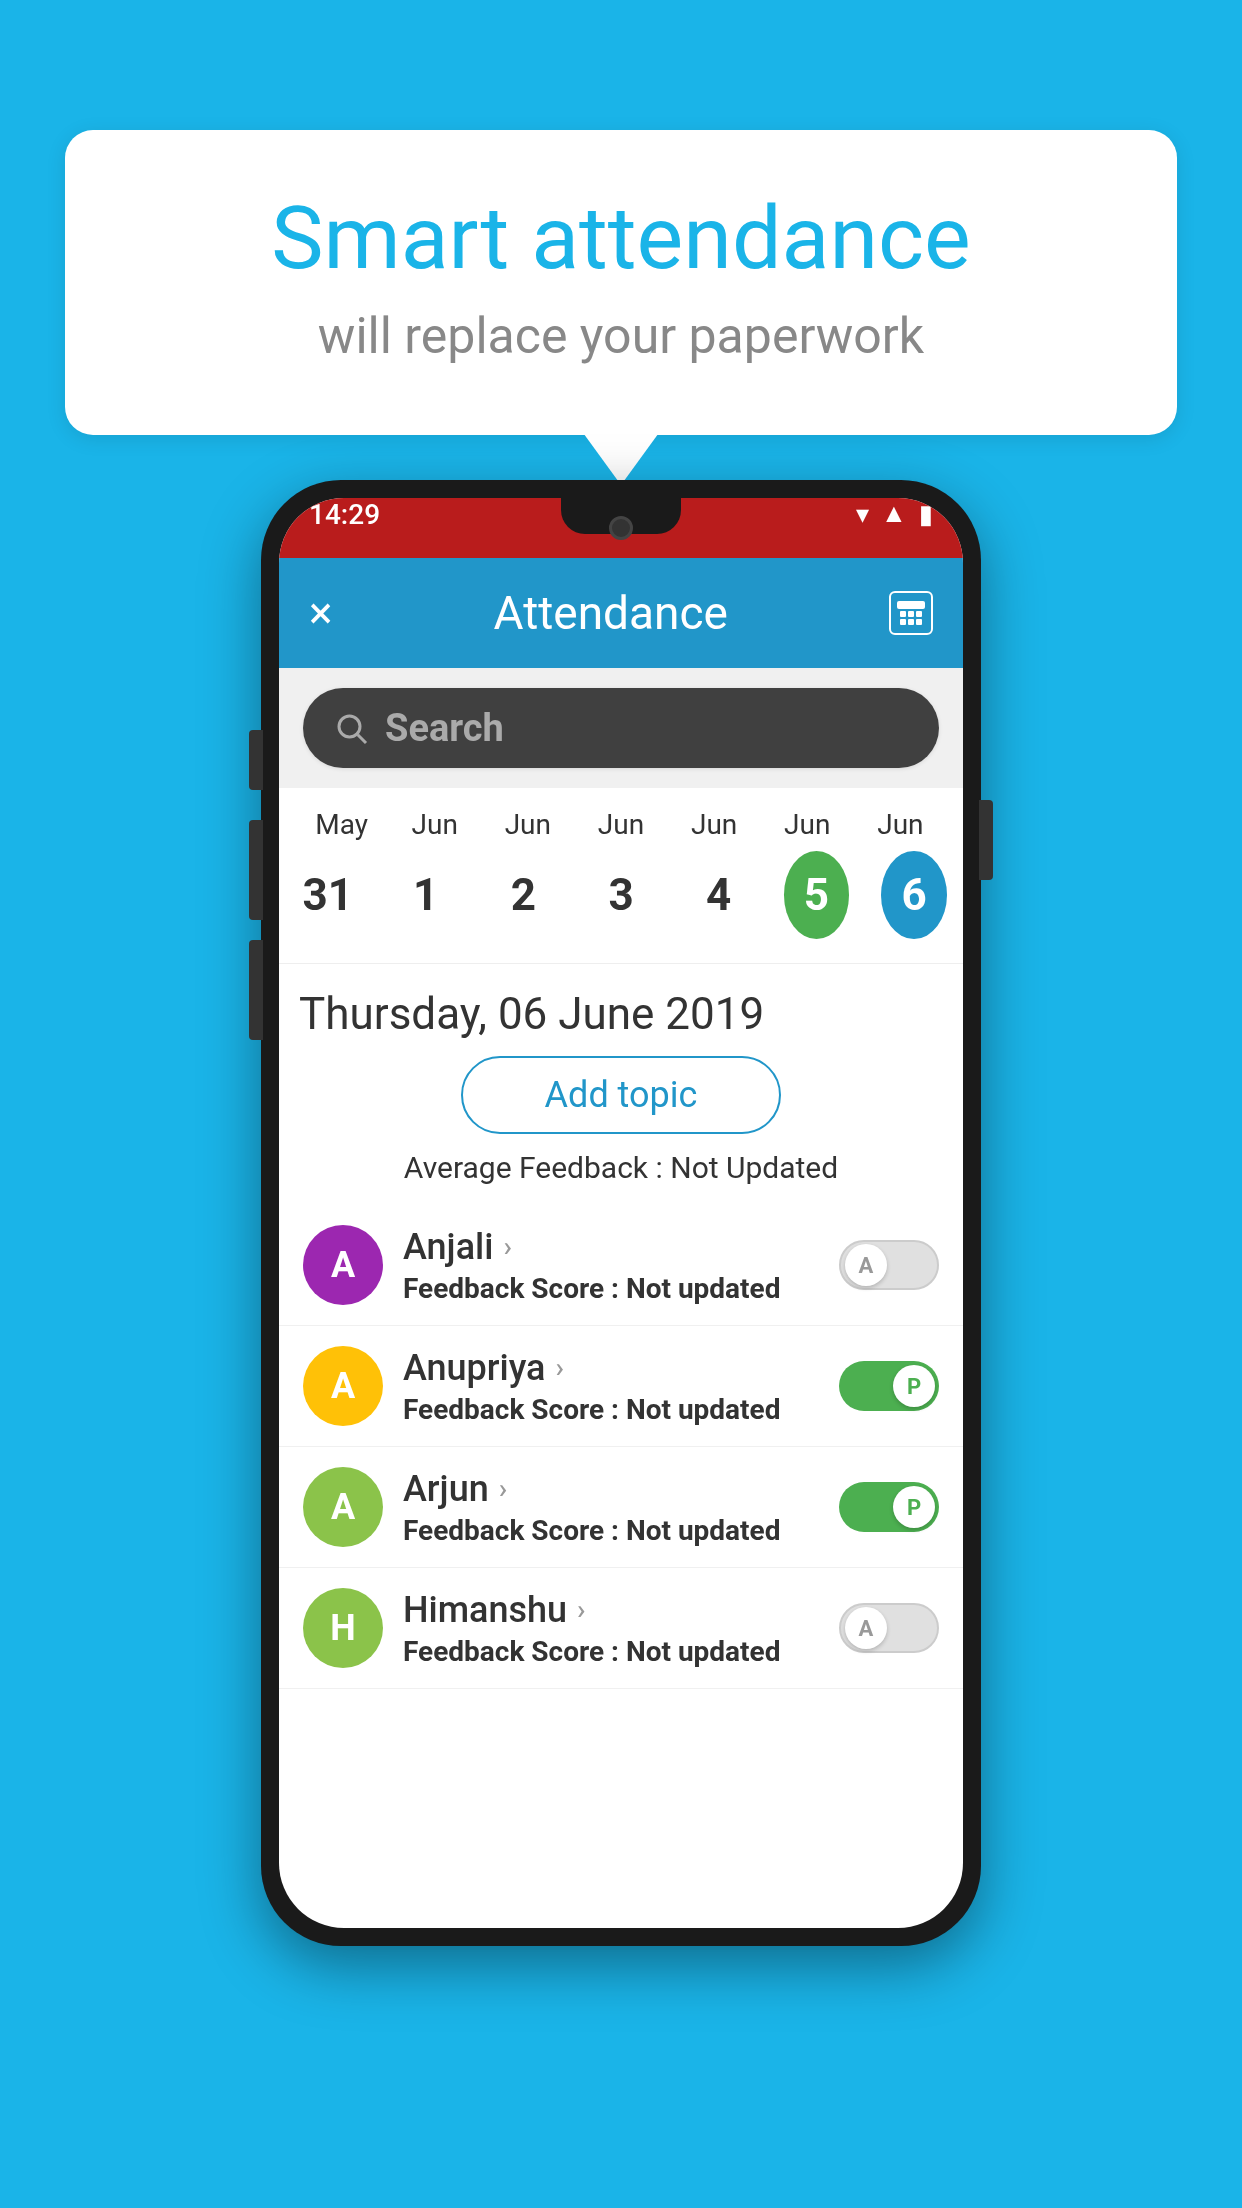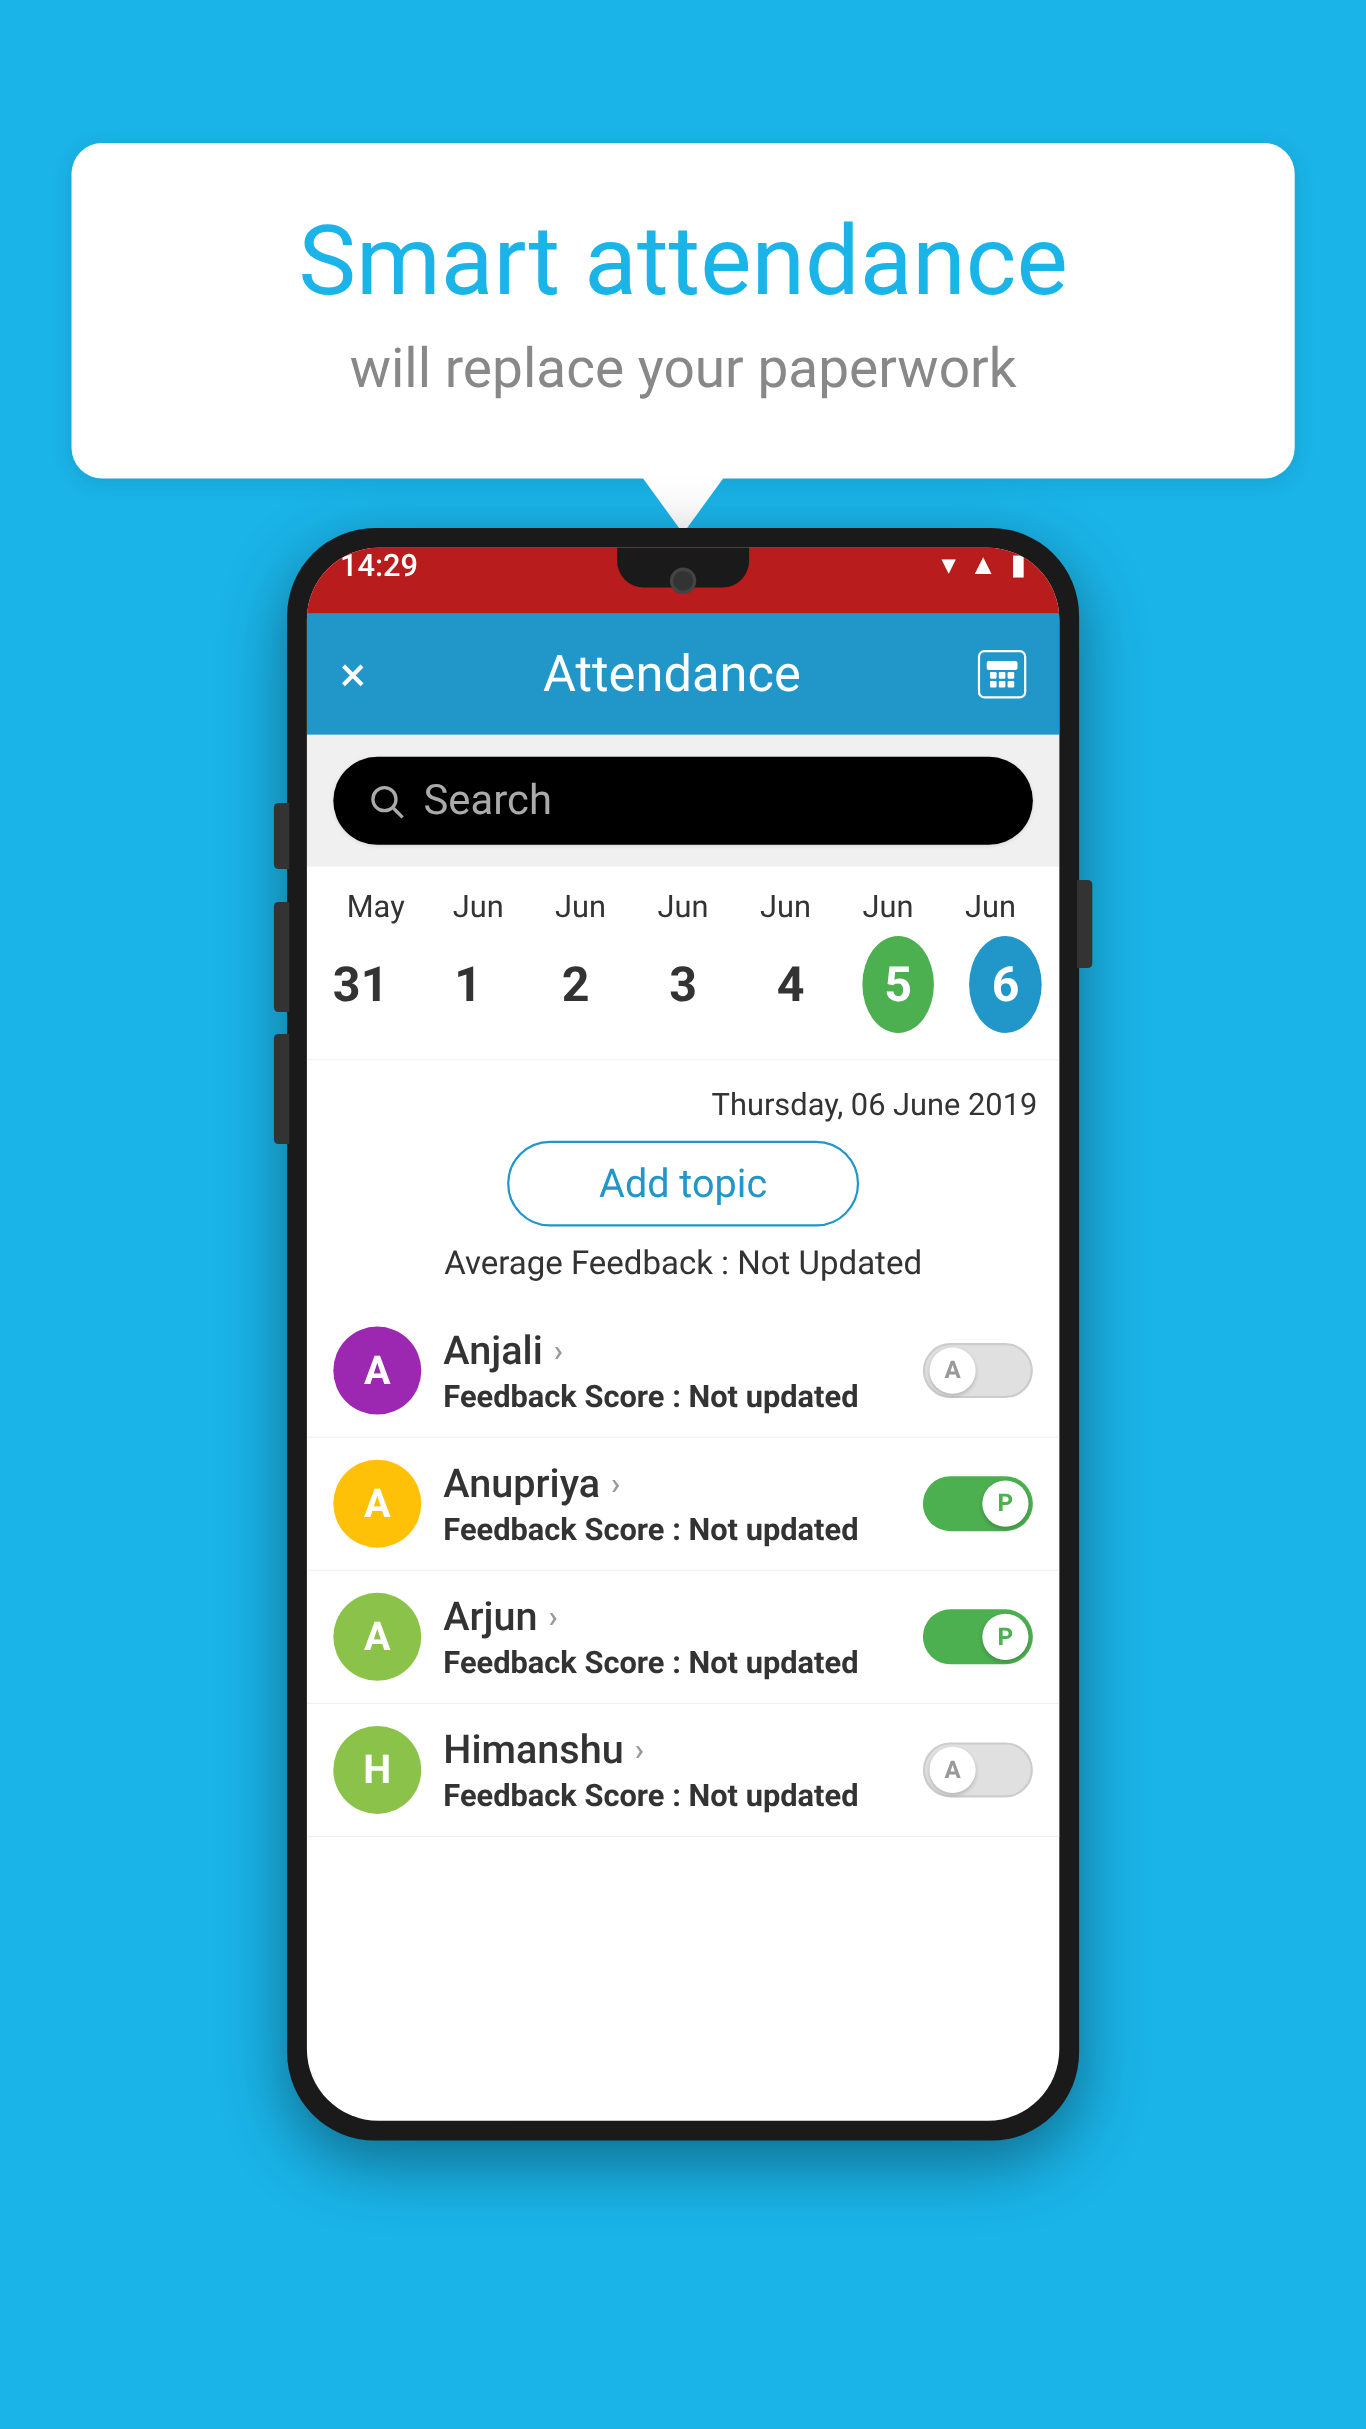--- a/index.html
+++ b/index.html
@@ -189,28 +189,29 @@
       border-radius: 1px;
     }
 
     
     .search-container {
       padding: 20px 24px;
       background: #f0f0f0;
     }
 
     .search-bar {
-      background: #000000;
+      background: #404040;
       border-radius: 50px;
       height: 80px;
       display: flex;
       align-items: center;
       padding: 0 30px;
       gap: 16px;
       box-shadow: 0 1px 4px rgba(0,0,0,0.1);
+      font-weight: bold;
     }
 
     .search-icon-svg {
       width: 36px;
       height: 36px;
       color: #aaa;
     }
 
     .search-text {
       font-size: 38px;
@@ -268,22 +269,22 @@
       color: white;
     }
 
     
     .content-area {
       background: white;
       padding: 0;
     }
 
     .selected-date-label {
-      text-align: right;
-      font-size: 28px;
+      text-align: left;
+      font-size: 44px;
       color: #333;
       padding: 24px 20px 16px;
     }
 
     
     .add-topic-btn {
       display: block;
       margin: 0 auto 16px;
       border: 2px solid #2196c9;
       border-radius: 50px;

